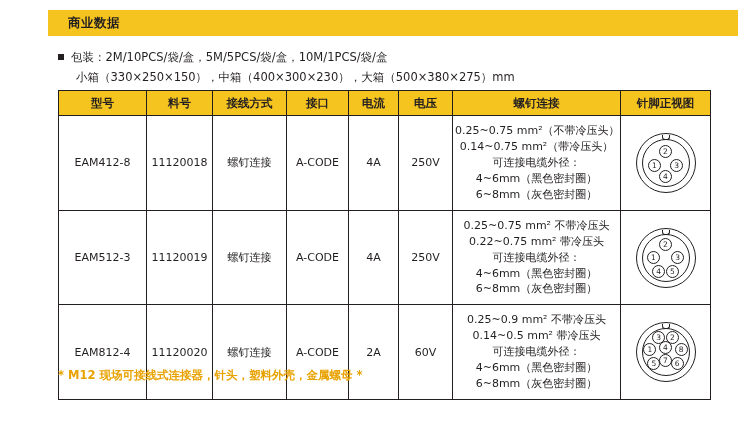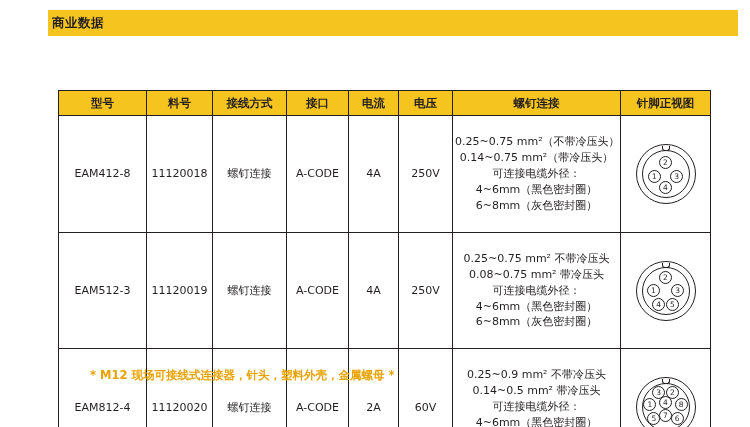--- a/index.html
+++ b/index.html
@@ -23,21 +23,21 @@
     left: 48px; top: 10px;
     width: 690px; height: 26px;
     background: #f5c41f;
     display: flex;
     align-items: center;
   }
   .header-bar .title {
     font-size: 12.5px;
     font-weight: bold;
     color: #231f20;
-    padding-left: 4px;
+    padding-left: 20px;
     letter-spacing: 0.5px;
     text-align: center;
   }
 
   
   .bullet-line {
     position: absolute;
     left: 58px;
     font-size: 11.5px;
     color: #231f20;
@@ -72,21 +72,21 @@
     color: #231f20;
   }
   table.spec thead th {
     background: #f5c41f;
     height: 25px;
     font-weight: bold;
     font-size: 11.5px;
   }
   table.spec tbody td {
     height: 80px;
-    padding: 18px 2px;
+    padding: 7px 2px;
   }
   td.wire {
     text-align: center;
     line-height: 1.45;
     font-size: 10.3px;
     padding: 5px 4px;
   }
   td.wire .ln { display: block; white-space: nowrap; }
 
   
@@ -144,32 +144,37 @@
   }
 
   
   .footnote {
     position: absolute;
     left: 58px; top: 368px;
     font-size: 11.5px;
     font-weight: bold;
     color: #e8a200;
     white-space: nowrap;
-    padding-left: 32px;
   }
 </style>
 </head>
 <body>
 
 <div class="page">
 
   <div class="header-bar">
     <span class="title">商业数据</span>
   </div>
 
+  <div class="bullet-line l1">
+    <span class="sq"></span><span>包装：2M/10PCS/袋/盒，5M/5PCS/袋/盒，10M/1PCS/袋/盒</span>
+  </div>
+  <div class="bullet-line l2">
+    <span>小箱（330×250×150），中箱（400×300×230），大箱（500×380×275）mm</span>
+  </div>
 
   <div class="tbl-wrap">
     <table class="spec">
       <colgroup>
         <col class="c0">
           <col class="c1">
           <col class="c2">
           <col class="c3">
         <col class="c4">
           <col class="c5">
@@ -220,21 +225,21 @@
 
         <tr>
           <td>EAM512-3</td>
           <td>11120019</td>
           <td>螺钉连接</td>
           <td>A-CODE</td>
           <td>4A</td>
           <td>250V</td>
           <td class="wire">
             <span class="ln">0.25~0.75 mm² 不带冷压头</span>
-            <span class="ln">0.08~0.75 mm² 带冷压头</span>
+            <span class="ln">0.22~0.75 mm² 带冷压头</span>
             <span class="ln">可连接电缆外径：</span>
             <span class="ln">4~6mm（黑色密封圈）</span>
             <span class="ln">6~8mm（灰色密封圈）</span>
           </td>
           <td>
             <div class="pinwrap">
               <div class="connector">
                 <div class="inner"></div>
                 <div class="notch"></div>
                 <div class="pin" style="left:50%; top:28%;">2</div>

